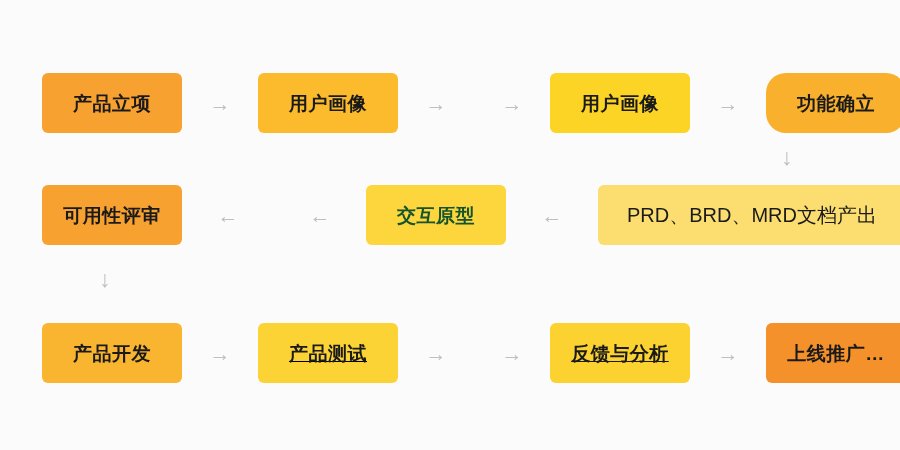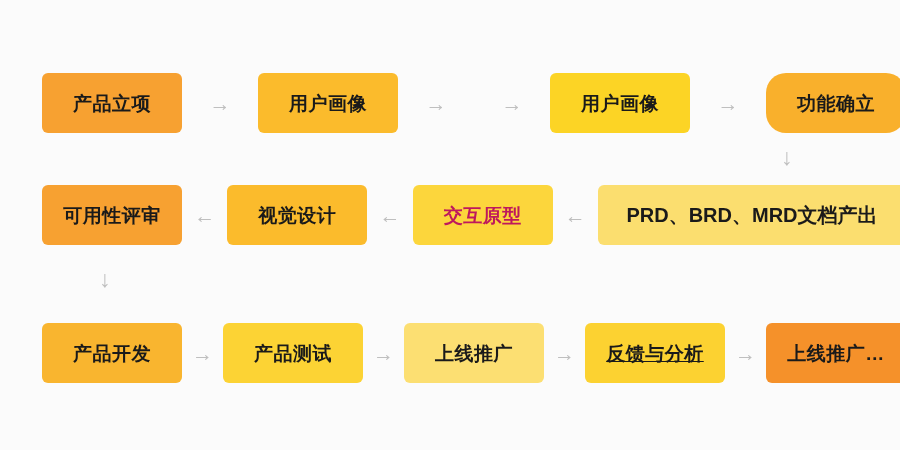--- a/index.html
+++ b/index.html
@@ -50,21 +50,21 @@
 
   .node-label {
     font-size: 19px;
     font-weight: 700;
     color: #1A1A1A;
     letter-spacing: 0.5px;
     line-height: 1;
     white-space: nowrap;
   }
   .node.wide .node-label {
-    font-weight: 700;
+    font-weight: 400;
     font-size: 20px;
     letter-spacing: 0px;
   }
 
   
   .connector {
     flex: 1 1 auto;
     display: flex;
     align-items: center;
     justify-content: center;
@@ -143,30 +143,27 @@
   <div class="flow-row" id="row-2">
 
     <div class="node" style="background: rgb(247, 161, 49);">
       <span class="node-label" style="color: rgb(26, 26, 26);">可用性评审</span>
     </div>
 
     <div class="connector">
       <span class="arrow-glyph" style="color: rgb(191, 191, 191);">←</span>
     </div>
 
-    <div class="node" style="background: rgb(251, 187, 44);">
-      <span class="node-label" style="color: rgb(26, 26, 26);">视觉设计</span>
-    </div>
 
     <div class="connector">
       <span class="arrow-glyph" style="color: rgb(191, 191, 191);">←</span>
     </div>
 
     <div class="node" style="background: rgb(252, 214, 60);">
-      <span class="node-label" style="color: #be185d;">交互原型</span>
+      <span class="node-label" style="color: #14532d;">交互原型</span>
     </div>
 
     <div class="connector">
       <span class="arrow-glyph" style="color: rgb(191, 191, 191);">←</span>
     </div>
 
     <div class="node wide" style="background: rgb(251, 222, 111);">
       <span class="node-label" style="color: rgb(26, 26, 26);">PRD、BRD、MRD文档产出</span>
     </div>
   </div>
@@ -178,31 +175,28 @@
   <div class="flow-row" id="row-3">
 
     <div class="node" style="background: rgb(249, 181, 47);">
       <span class="node-label" style="color: rgb(26, 26, 26);">产品开发</span>
     </div>
 
     <div class="connector">
       <span class="arrow-glyph" style="color: rgb(191, 191, 191);">→</span>
     </div>
 
-    <div class="node" style="background: rgb(252, 211, 52);">
+    <div class="node" style="background: rgb(252, 211, 52); text-decoration: underline;">
       <span class="node-label" style="color: rgb(26, 26, 26);">产品测试</span>
     </div>
 
     <div class="connector">
       <span class="arrow-glyph" style="color: rgb(191, 191, 191);">→</span>
     </div>
 
-    <div class="node" style="background: rgb(252, 223, 114);">
-      <span class="node-label" style="color: rgb(26, 26, 26);">上线推广</span>
-    </div>
 
     <div class="connector">
       <span class="arrow-glyph" style="color: rgb(191, 191, 191);">→</span>
     </div>
 
     <div class="node" style="background: rgb(252, 210, 49);">
       <span class="node-label" style="color: rgb(26, 26, 26); text-decoration: underline;">反馈与分析</span>
     </div>
 
     <div class="connector">

